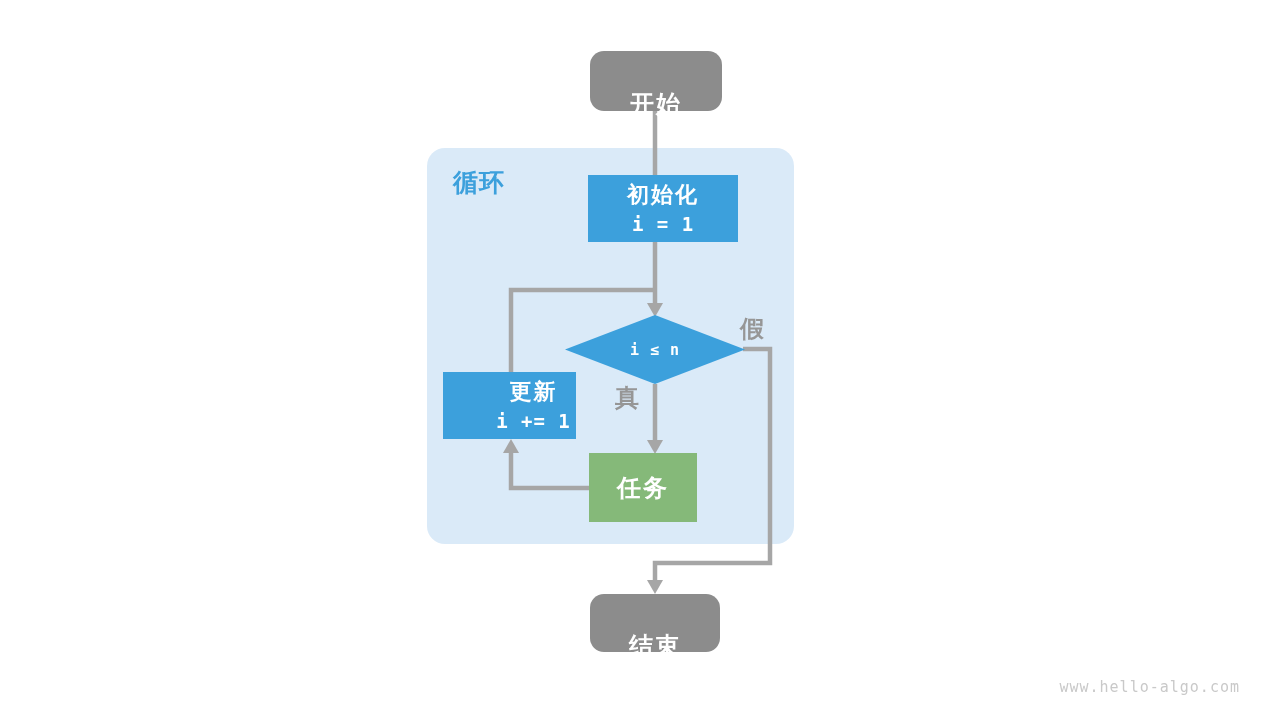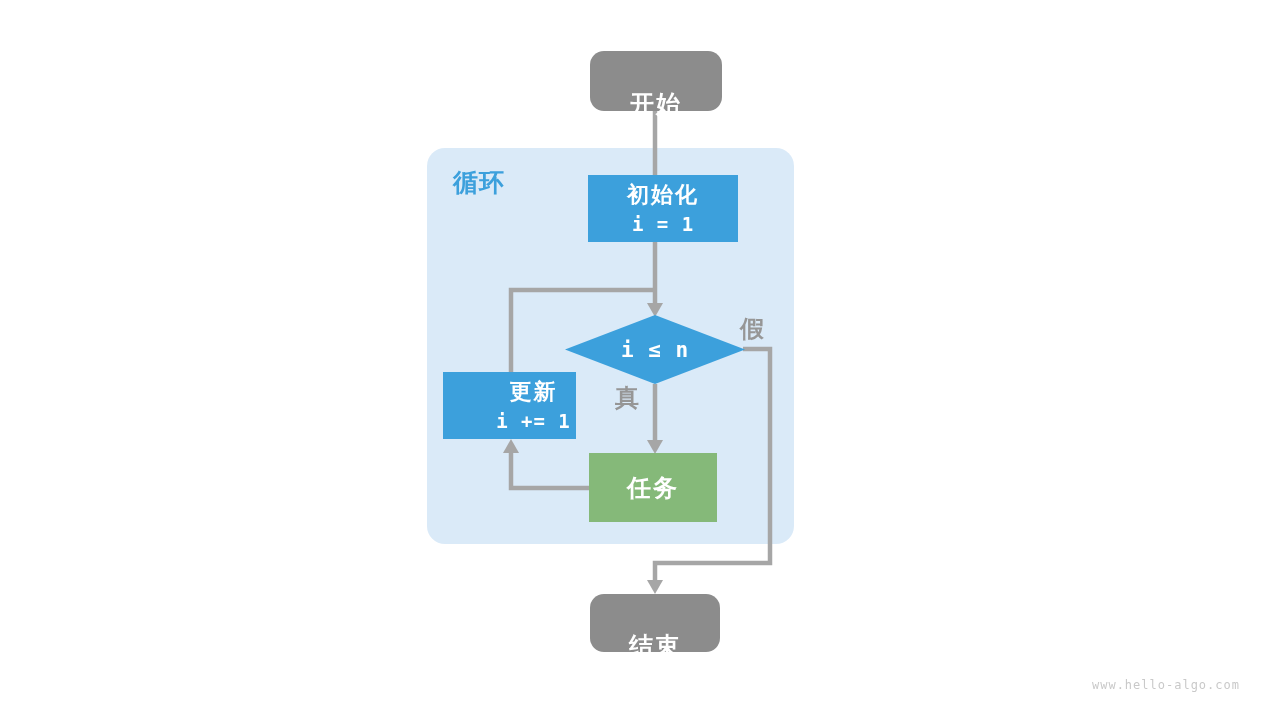--- a/index.html
+++ b/index.html
@@ -71,48 +71,48 @@
   .node-start .zh, .node-end .zh { font-size: 24px; margin-top: 46px; }
   .node-init {
     left: 588px; top: 175px; width: 150px; height: 67px;
     background: var(--node-blue);
   }
   .node-condition {
     left: 565px; top: 315px; width: 180px; height: 69px;
     background: var(--node-blue);
     clip-path: polygon(50% 0%, 100% 50%, 50% 100%, 0% 50%);
   }
-  .node-condition .code { font-size: 21px; }
+  .node-condition .code { font-size: 15px; }
   .node-update {
     left: 443px; top: 372px; width: 133px; height: 67px;
     background: var(--node-blue);
     padding-left: 48px;
   }
   .node-task {
-    left: 589px; top: 453px; width: 128px; height: 69px;
+    left: 589px; top: 453px; width: 108px; height: 69px;
     background: var(--node-green);
   }
   .node-task .zh { font-size: 24px; }
   .node-end {
     left: 590px; top: 594px; width: 130px; height: 58px;
     background: var(--node-gray); border-radius: 14px; align-items: center;
   }
   .branch-label {
     position: absolute;
     color: var(--label-gray);
     font-size: 24px;
     font-weight: 700;
   }
   .true-label { left: 615px; top: 382px; }
   .false-label { left: 740px; top: 313px; }
   .watermark {
     position: absolute;
     right: 40px; top: 678px;
     font-family: "DejaVu Sans Mono", monospace;
-    font-size: 12px;
+    font-size: 15px;
     color: var(--watermark-gray);
     letter-spacing: 1px;
   }
 </style>
 </head>
 <body>
 
 <div class="canvas">
 
   <div class="loop-region">

